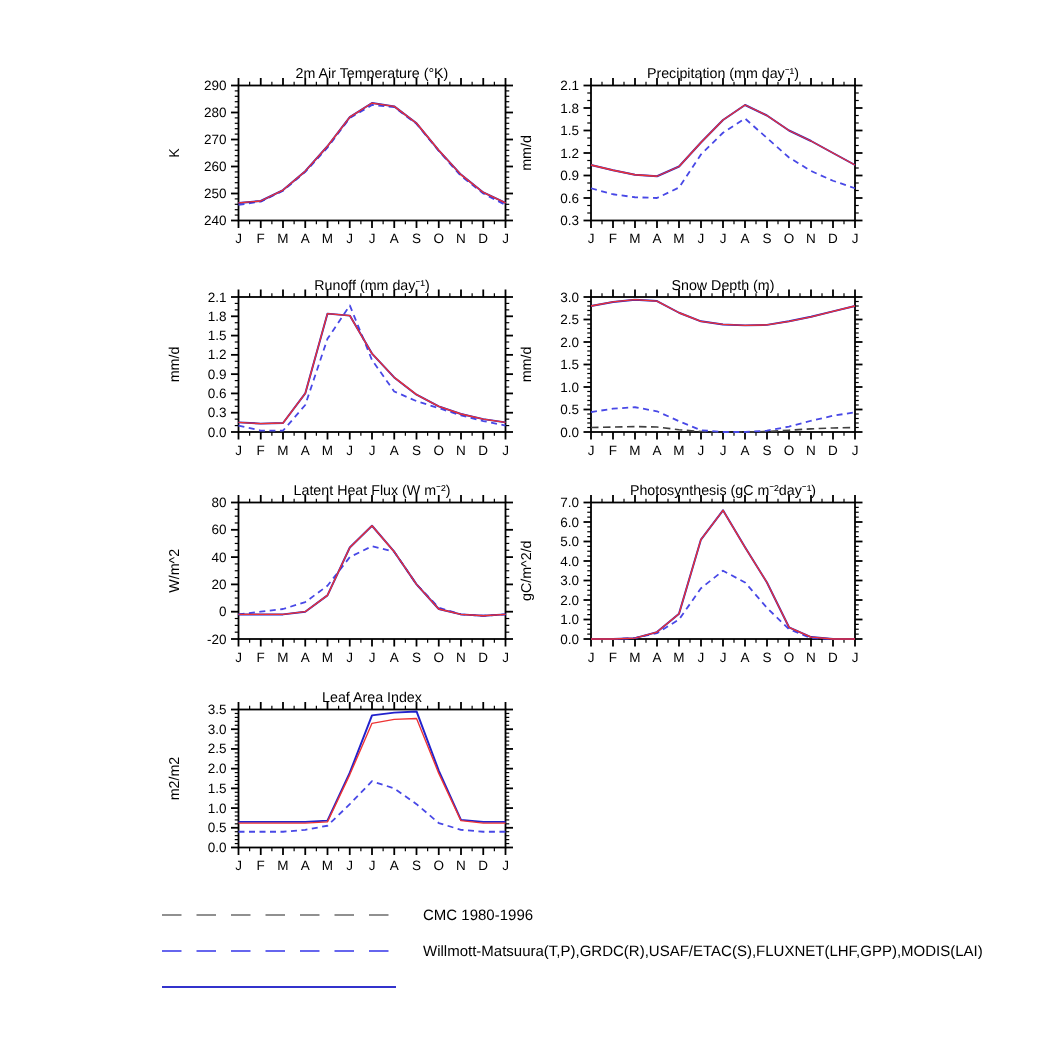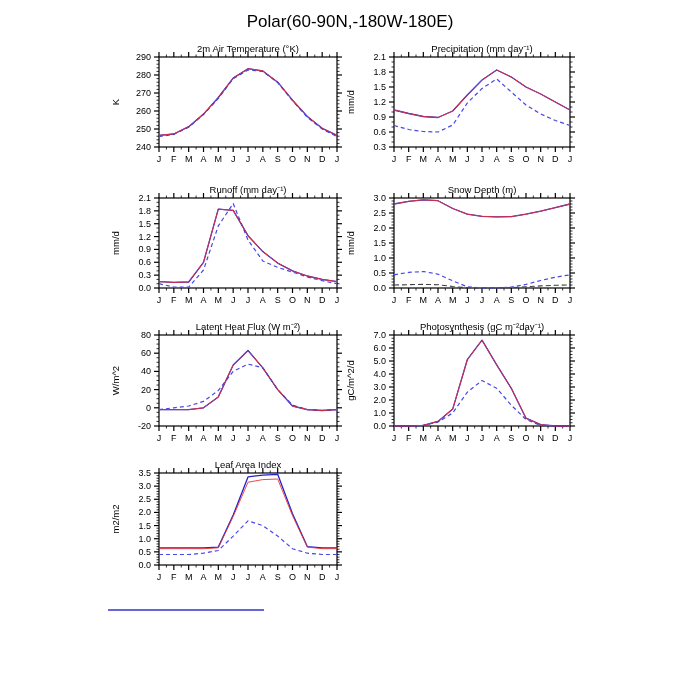--- a/index.html
+++ b/index.html
@@ -10,21 +10,20 @@
   #plots{position:absolute;left:0;top:0;width:700px;height:592px;}
   .legend{position:absolute;left:106px;top:598px;width:580px;}
   .legend-row{display:flex;align-items:center;height:24px;}
   .legend-swatch{width:160px;height:10px;flex:0 0 160px;}
   .legend-label{margin-left:16px;font-size:10px;white-space:nowrap;color:#000;}
 </style>
 </head>
 <body>
 
 <div class="page">
-  <div class="main-title">Polar(60-90N,-180W-180E)</div>
 
   <svg id="plots" width="700" height="592" viewBox="0 0 700 592">
       <g font-family="&quot;Liberation Sans&quot;, sans-serif" fill="#000">
         <rect x="159" y="57" width="178" height="90" fill="none" stroke="#000" stroke-width="1.2"></rect>
         <text x="248" y="52" text-anchor="middle" font-size="9.5">2m Air Temperature (°K)</text>
         <text x="119" y="102" text-anchor="middle" font-size="9.5" transform="rotate(-90 119 102)">K</text>
         <line x1="154" y1="147" x2="159" y2="147" stroke="#000" stroke-width="1.2"></line>
         <line x1="337" y1="147" x2="342" y2="147" stroke="#000" stroke-width="1.2"></line>
         <text x="151" y="150" text-anchor="end" font-size="9">240</text>
         <line x1="154" y1="129" x2="159" y2="129" stroke="#000" stroke-width="1.2"></line>
@@ -934,17 +933,29 @@
         <text x="337" y="580" text-anchor="middle" font-size="9">J</text>
         <polyline points="159.0,554.5 173.8,554.5 188.7,554.5 203.5,553.2 218.3,550.5 233.2,536.1 248.0,520.8 262.8,525.6 277.7,536.1 292.5,548.7 307.3,553.2 322.2,554.5 337.0,554.5" fill="none" stroke="#4848e6" stroke-width="1.2" stroke-linejoin="round" stroke-dasharray="4,3"></polyline>
         <polyline points="159.0,547.9 173.8,547.9 188.7,547.9 203.5,547.9 218.3,547.1 233.2,515.1 248.0,476.9 262.8,475.1 277.7,474.3 292.5,513.7 307.3,546.6 322.2,547.9 337.0,547.9" fill="none" stroke="#2222cc" stroke-width="1.3" stroke-linejoin="round"></polyline>
         <polyline points="159.0,548.7 173.8,548.7 188.7,548.7 203.5,548.7 218.3,547.9 233.2,516.4 248.0,482.2 262.8,479.6 277.7,479.0 292.5,515.6 307.3,547.1 322.2,548.7 337.0,548.7" fill="none" stroke="#ee3333" stroke-width="0.9" stroke-linejoin="round"></polyline>
       </g>
     </svg>
 
   <div class="legend">
     <div class="legend-row">
       <svg class="legend-swatch" viewBox="0 0 160 10">
+          <line class="lg-line" x1="2" y1="5" x2="158" y2="5" stroke="#909090" stroke-width="1.4" stroke-dasharray="13,10"></line>
+        </svg>
+      <span class="legend-label">CMC 1980-1996</span>
+    </div>
+    <div class="legend-row">
+      <svg class="legend-swatch" viewBox="0 0 160 10">
+          <line class="lg-line" x1="2" y1="5" x2="158" y2="5" stroke="#6666ee" stroke-width="1.4" stroke-dasharray="13,10"></line>
+        </svg>
+      <span class="legend-label">Willmott-Matsuura(T,P),GRDC(R),USAF/ETAC(S),FLUXNET(LHF,GPP),MODIS(LAI)</span>
+    </div>
+    <div class="legend-row">
+      <svg class="legend-swatch" viewBox="0 0 160 10">
           <line class="lg-line" x1="2" y1="5" x2="158" y2="5" stroke="#3333cc" stroke-width="1.4"></line>
         </svg>
     </div>
   </div>
 </div>
 
 </body></html>

